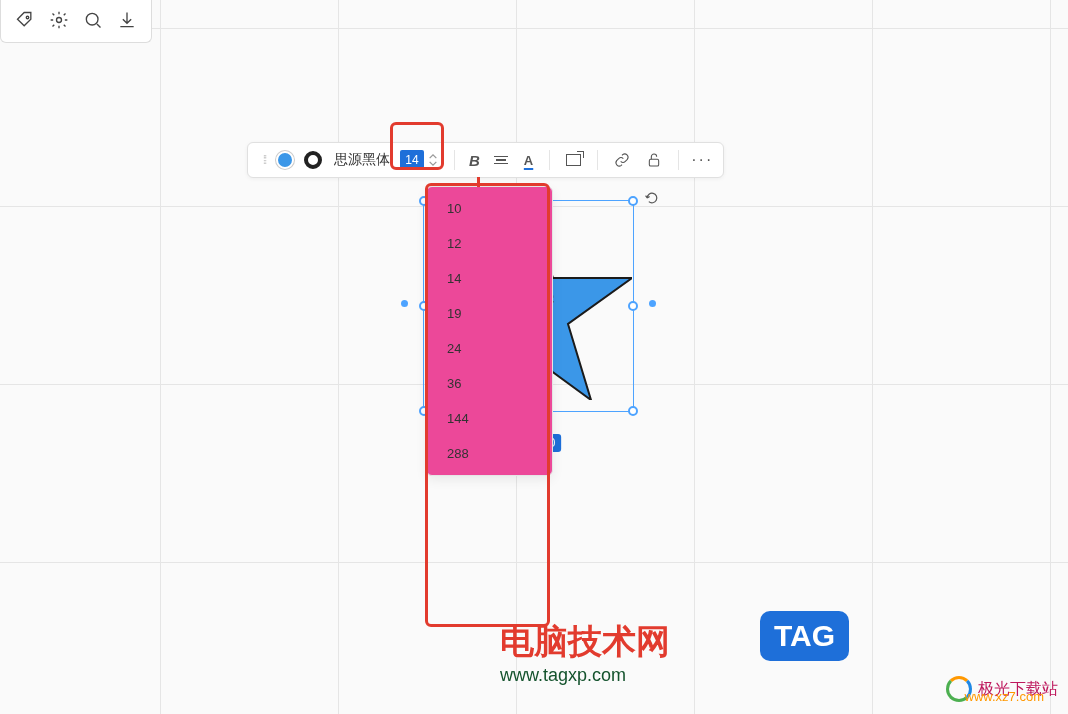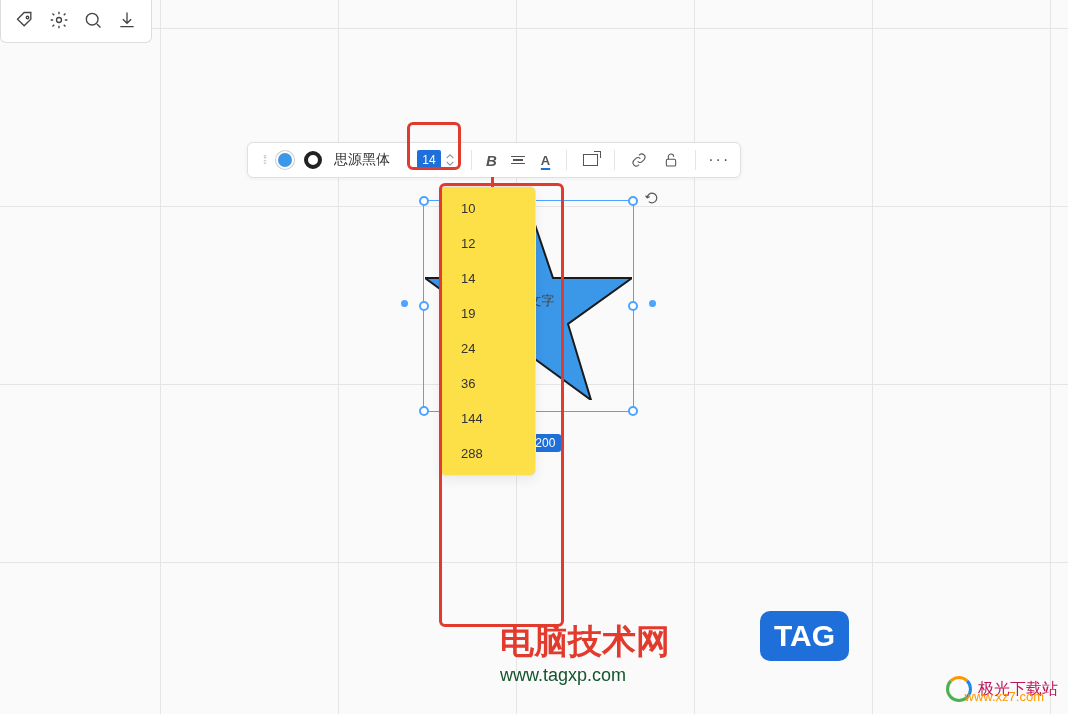--- a/index.html
+++ b/index.html
@@ -45,21 +45,21 @@
   border-radius: 6px;
   display: flex;
   align-items: center;
   padding: 0 10px;
   box-shadow: 0 1px 4px rgba(0,0,0,0.05);
 }
 .tb-item { display:flex; align-items:center; justify-content:center; height:100%; }
 .grip { width:12px; color:#ccc; font-size:12px; letter-spacing:-2px; margin-right:6px; }
 .fill-swatch { width:18px; height:18px; border-radius:50%; background:#3b97e8; border:2px solid #fff; box-shadow:0 0 0 1px #ccc; margin-right:10px; }
 .stroke-swatch { width:18px; height:18px; border-radius:50%; border:4px solid #222; background:#fff; margin-right:12px; }
-.font-name { font-size:14px; color:#333; margin-right:27px; white-space:nowrap; }
+.font-name { font-size:14px; color:#333; margin-right:10px; white-space:nowrap; }
 .fsz-box { position:relative; }
 .fsz-highlight { position:absolute; left:-10px; top:-21px; width:54px; height:48px; border:3px solid #e23b2e; border-radius:6px; pointer-events:none; }
 .fsz-input { width:24px; height:20px; background:#1e6fd9; color:#fff; font-size:12px; display:flex; align-items:center; justify-content:center; border-radius:2px; }
 .stepper { display:flex; flex-direction:column; margin-left:4px; margin-right:8px; }
 .stepper svg { width:10px; height:7px; stroke:#999; fill:none; stroke-width:1.5; }
 .sep { width:1px; height:20px; background:#e5e5e5; margin:0 8px; }
 .bold { font-style:italic; font-weight:700; color:#555; font-size:15px; margin:0 6px; }
 .lines { display:flex; flex-direction:column; gap:2px; margin:0 8px; }
 .lines span { width:14px; height:1.5px; background:#555; }
 .lines span:nth-child(2){width:10px;} .lines span:nth-child(3){width:14px;}
@@ -78,22 +78,22 @@
 .h-t{top:-5px;left:50%;margin-left:-5px;} .h-b{bottom:-5px;left:50%;margin-left:-5px;}
 .h-l{left:-5px;top:50%;margin-top:-5px;} .h-r{right:-5px;top:50%;margin-top:-5px;}
 .rotate-handle{position:absolute;top:-10px;right:-28px;width:16px;height:16px;}
 .rotate-handle svg{stroke:#555;fill:none;stroke-width:1.5;}
 .guide-dot{position:absolute;width:7px;height:7px;background:#4da3ff;border-radius:50%;}
 .gd-t{top:-6px;left:98px;} .gd-b{bottom:-22px;left:98px;} .gd-l{left:-24px;top:100px;} .gd-r{right:-24px;top:100px;}
 .star-label{position:absolute;top:44%;left:0;right:0;text-align:center;font-size:13px;color:#444;}
 .dim-badge{position:absolute;left:50%;transform:translateX(-50%);bottom:-42px;background:#1e6fd9;color:#fff;font-size:12px;padding:2px 6px;border-radius:3px;white-space:nowrap;}
 
 .dropdown {
-  position:absolute; top:186px; left:440px; width:96px;
-  background:#fde047; border:1px solid #e5e5e5; border-radius:6px;
+  position:absolute; top:186px; left:426px; width:127px;
+  background:#ec4899; border:1px solid #e5e5e5; border-radius:6px;
   box-shadow:0 4px 12px rgba(0,0,0,0.07);
   padding:4px 0;
 }
 .dd-item{padding:10px 20px;font-size:13px;color:#333;cursor:pointer;}
 .dd-highlight{position:absolute;top:-4px;left:-2px;width:125px;height:444px;border:3px solid #e23b2e;border-radius:6px;pointer-events:none;}
 .dd-line{position:absolute;left:50px;top:-10px;width:3px;height:10px;background:#e23b2e;}
 
 .wm1{position:absolute;bottom:28px;left:500px;}
 .wm1-txt{font-size:34px;font-weight:700;color:#e23b2e;text-align:right;}
 .wm1-url{font-size:18px;color:#14532d;}

